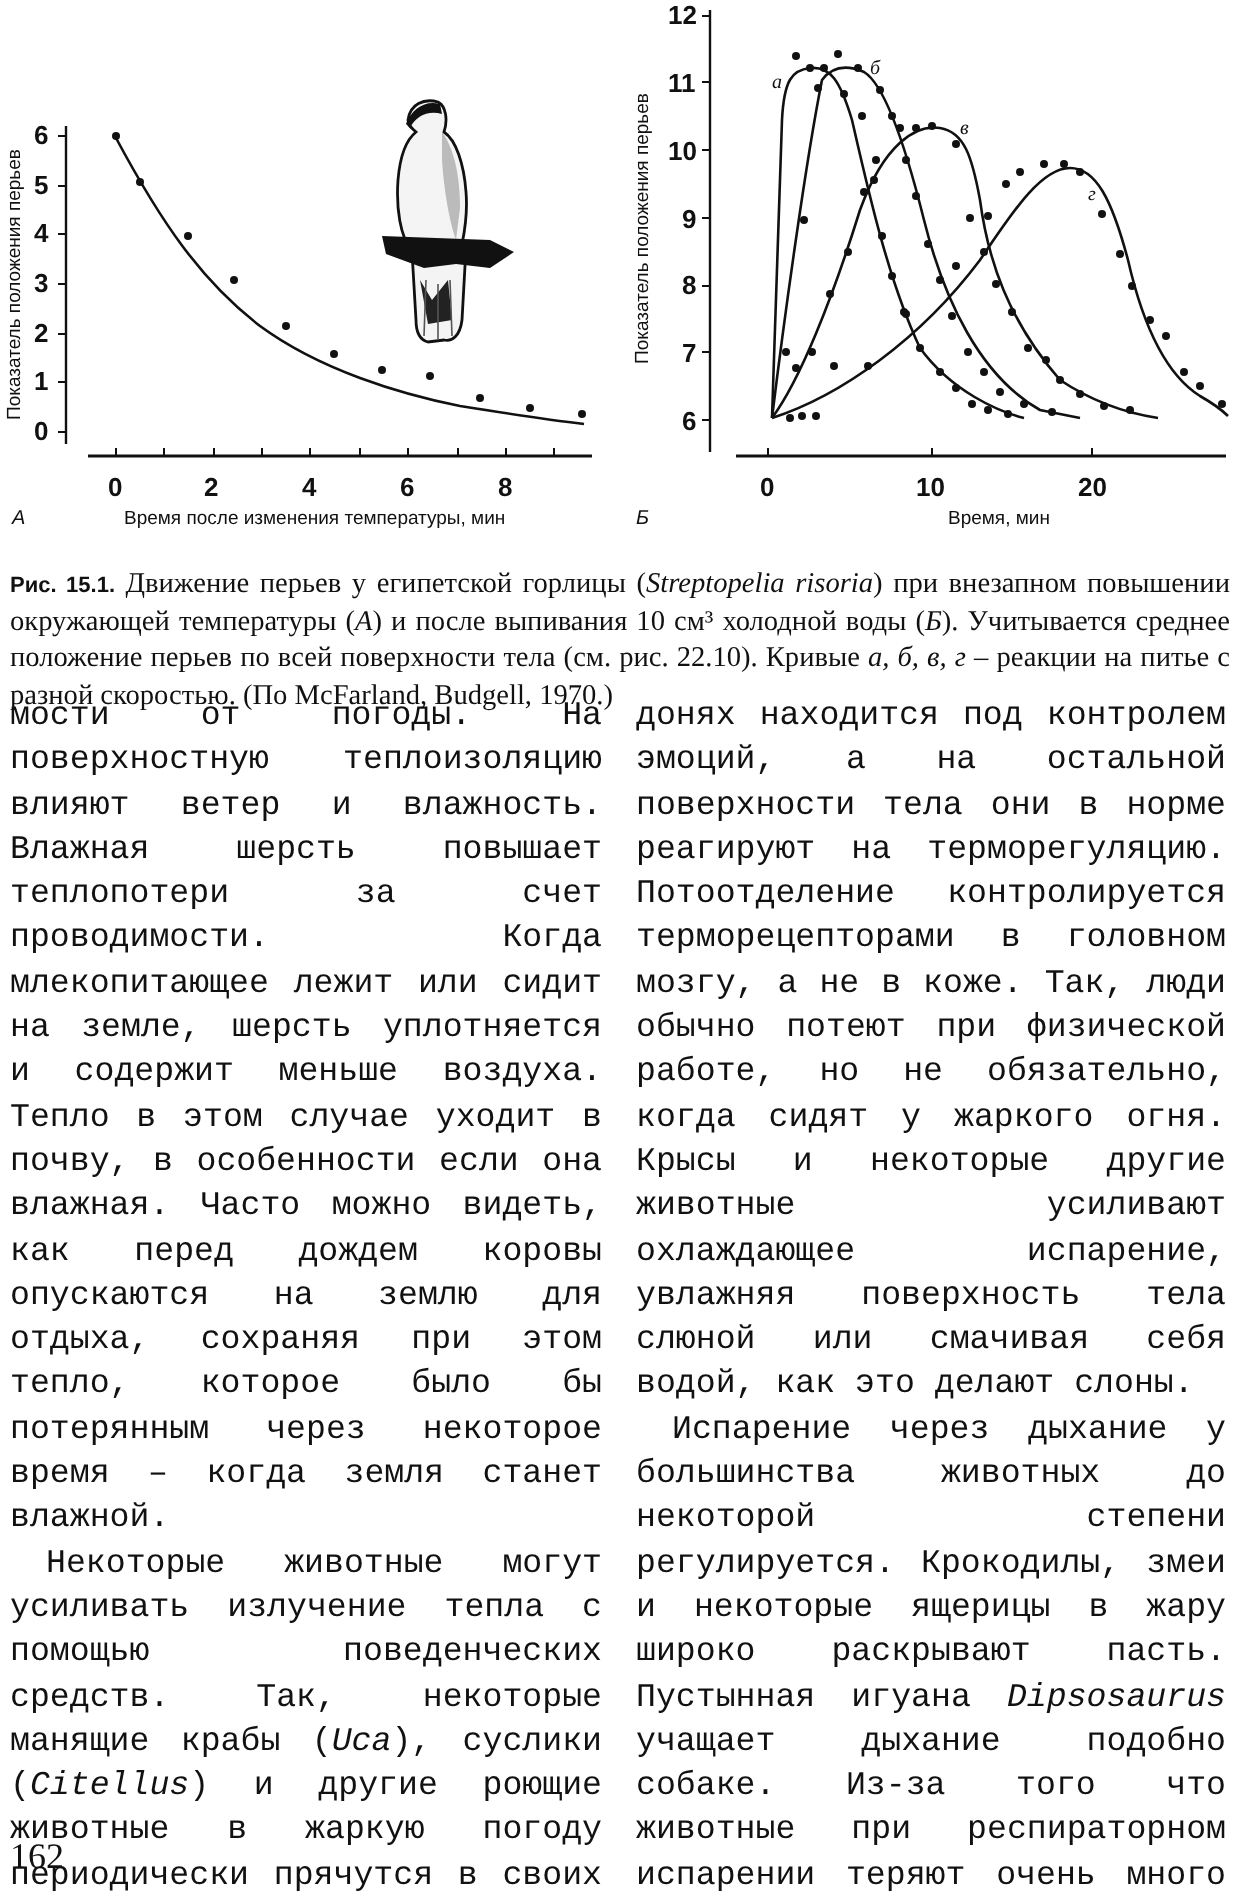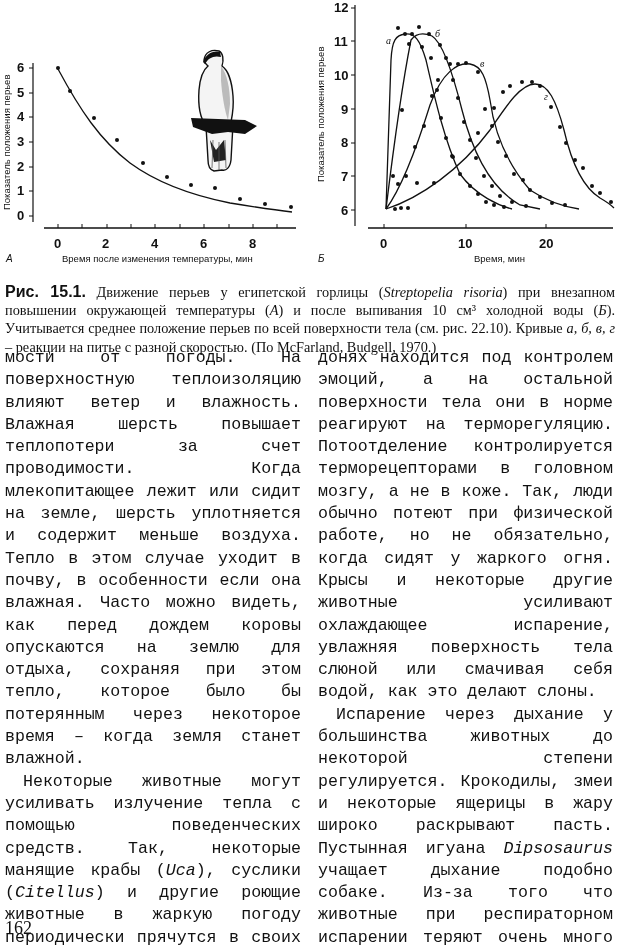--- a/index.html
+++ b/index.html
@@ -4,21 +4,21 @@
 <style>
   html,body{margin:0;padding:0;background:#fff;}
   body{width:620px;height:946px;position:relative;overflow:hidden;color:#111;font-family:"Liberation Serif",serif;}
   .fig{position:absolute;top:0;left:0;width:620px;height:270px;}
   .fig svg{position:absolute;left:0;top:0;}
   .tick{font-family:"Liberation Sans",sans-serif;font-size:13px;fill:#111;font-weight:bold;}
   .axlab{font-family:"Liberation Sans",sans-serif;font-size:9.5px;fill:#111;}
   .panel{font-family:"Liberation Sans",sans-serif;font-size:10px;font-style:italic;fill:#111;}
   .curvelab{font-family:"Liberation Serif",serif;font-size:10px;font-style:italic;fill:#111;}
   .caption{position:absolute;left:5px;top:283px;width:610px;font-size:14.3px;line-height:18.2px;text-align:justify;}
-  .caption b{font-family:"Liberation Sans",sans-serif;font-size:16px;}
+  .caption b{font-family:"Liberation Sans",sans-serif;font-size:11px;}
   .col{position:absolute;top:347px;font-size:16.6px;line-height:22.3px;text-align:justify;}
   .col.left{left:5px;width:296px;}
   .col.right{left:318px;width:295px;}
   .col p{margin:0;font-family:Liberation Mono, monospace;}
   .col p.ind{text-indent:18px;}
   .col p.cont{text-indent:0;}
   .pagenum{position:absolute;left:5px;top:918px;font-size:18px;}
 </style>
 </head>
 <body>

